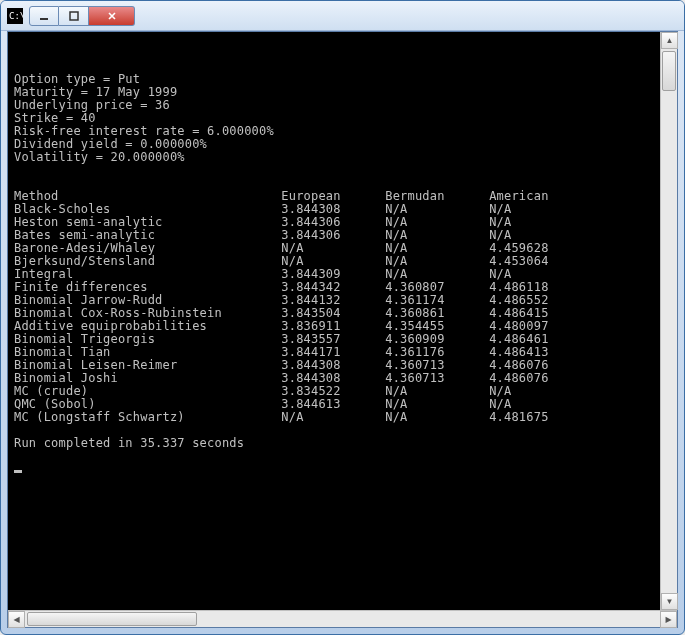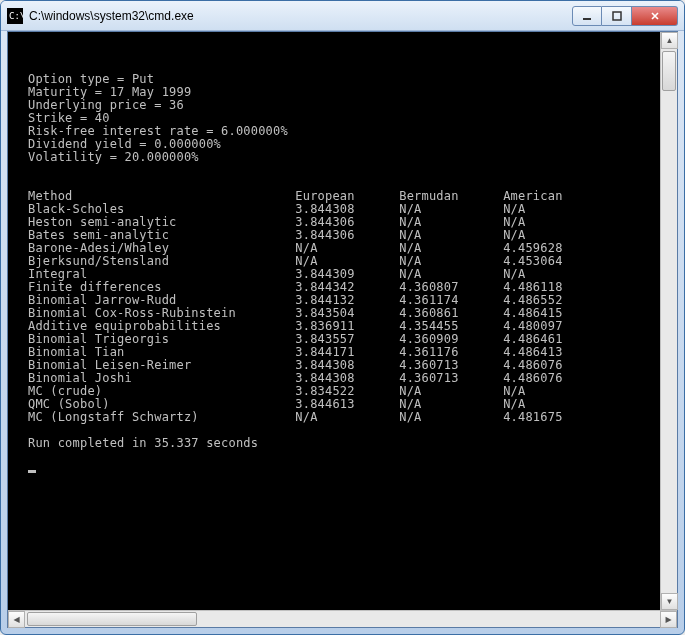--- a/index.html
+++ b/index.html
@@ -81,21 +81,21 @@
       display: flex;
       flex-direction: column;
     }
     .console-viewport {
       flex: 1;
       background: #000;
       color: #c0c0c0;
       font-family: "Lucida Console", "Consolas", monospace;
       font-size: 12px;
       line-height: 13px;
-      padding: 2px 20px;
+      padding: 2px 6px;
       white-space: pre;
       overflow: hidden;
       position: relative;
       letter-spacing: 0.2px;
     }
     .vscroll {
       position: absolute;
       right: 0;
       top: 0;
       bottom: 17px;
@@ -151,21 +151,20 @@
 
 <div class="window">
   <div class="titlebar">
     <span class="app-icon">
       <svg viewBox="0 0 16 16">
           <rect x="0" y="0" width="16" height="16" fill="#000"></rect>
           <rect x="1" y="1" width="14" height="14" fill="#000"></rect>
           <text x="2" y="11" font-size="9" fill="#fff" font-family="monospace">C:\</text>
         </svg>
     </span>
-    <span class="title-text">C:\windows\system32\cmd.exe</span>
     <div class="win-controls">
       <div class="win-btn min">
         <svg viewBox="0 0 10 10">
             <rect x="1" y="7" width="8" height="2" fill="#333"></rect>
           </svg>
       </div>
       <div class="win-btn max">
         <svg viewBox="0 0 10 10">
             <rect x="1" y="1" width="8" height="8" fill="none" stroke="#333" stroke-width="1.5"></rect>
           </svg>

